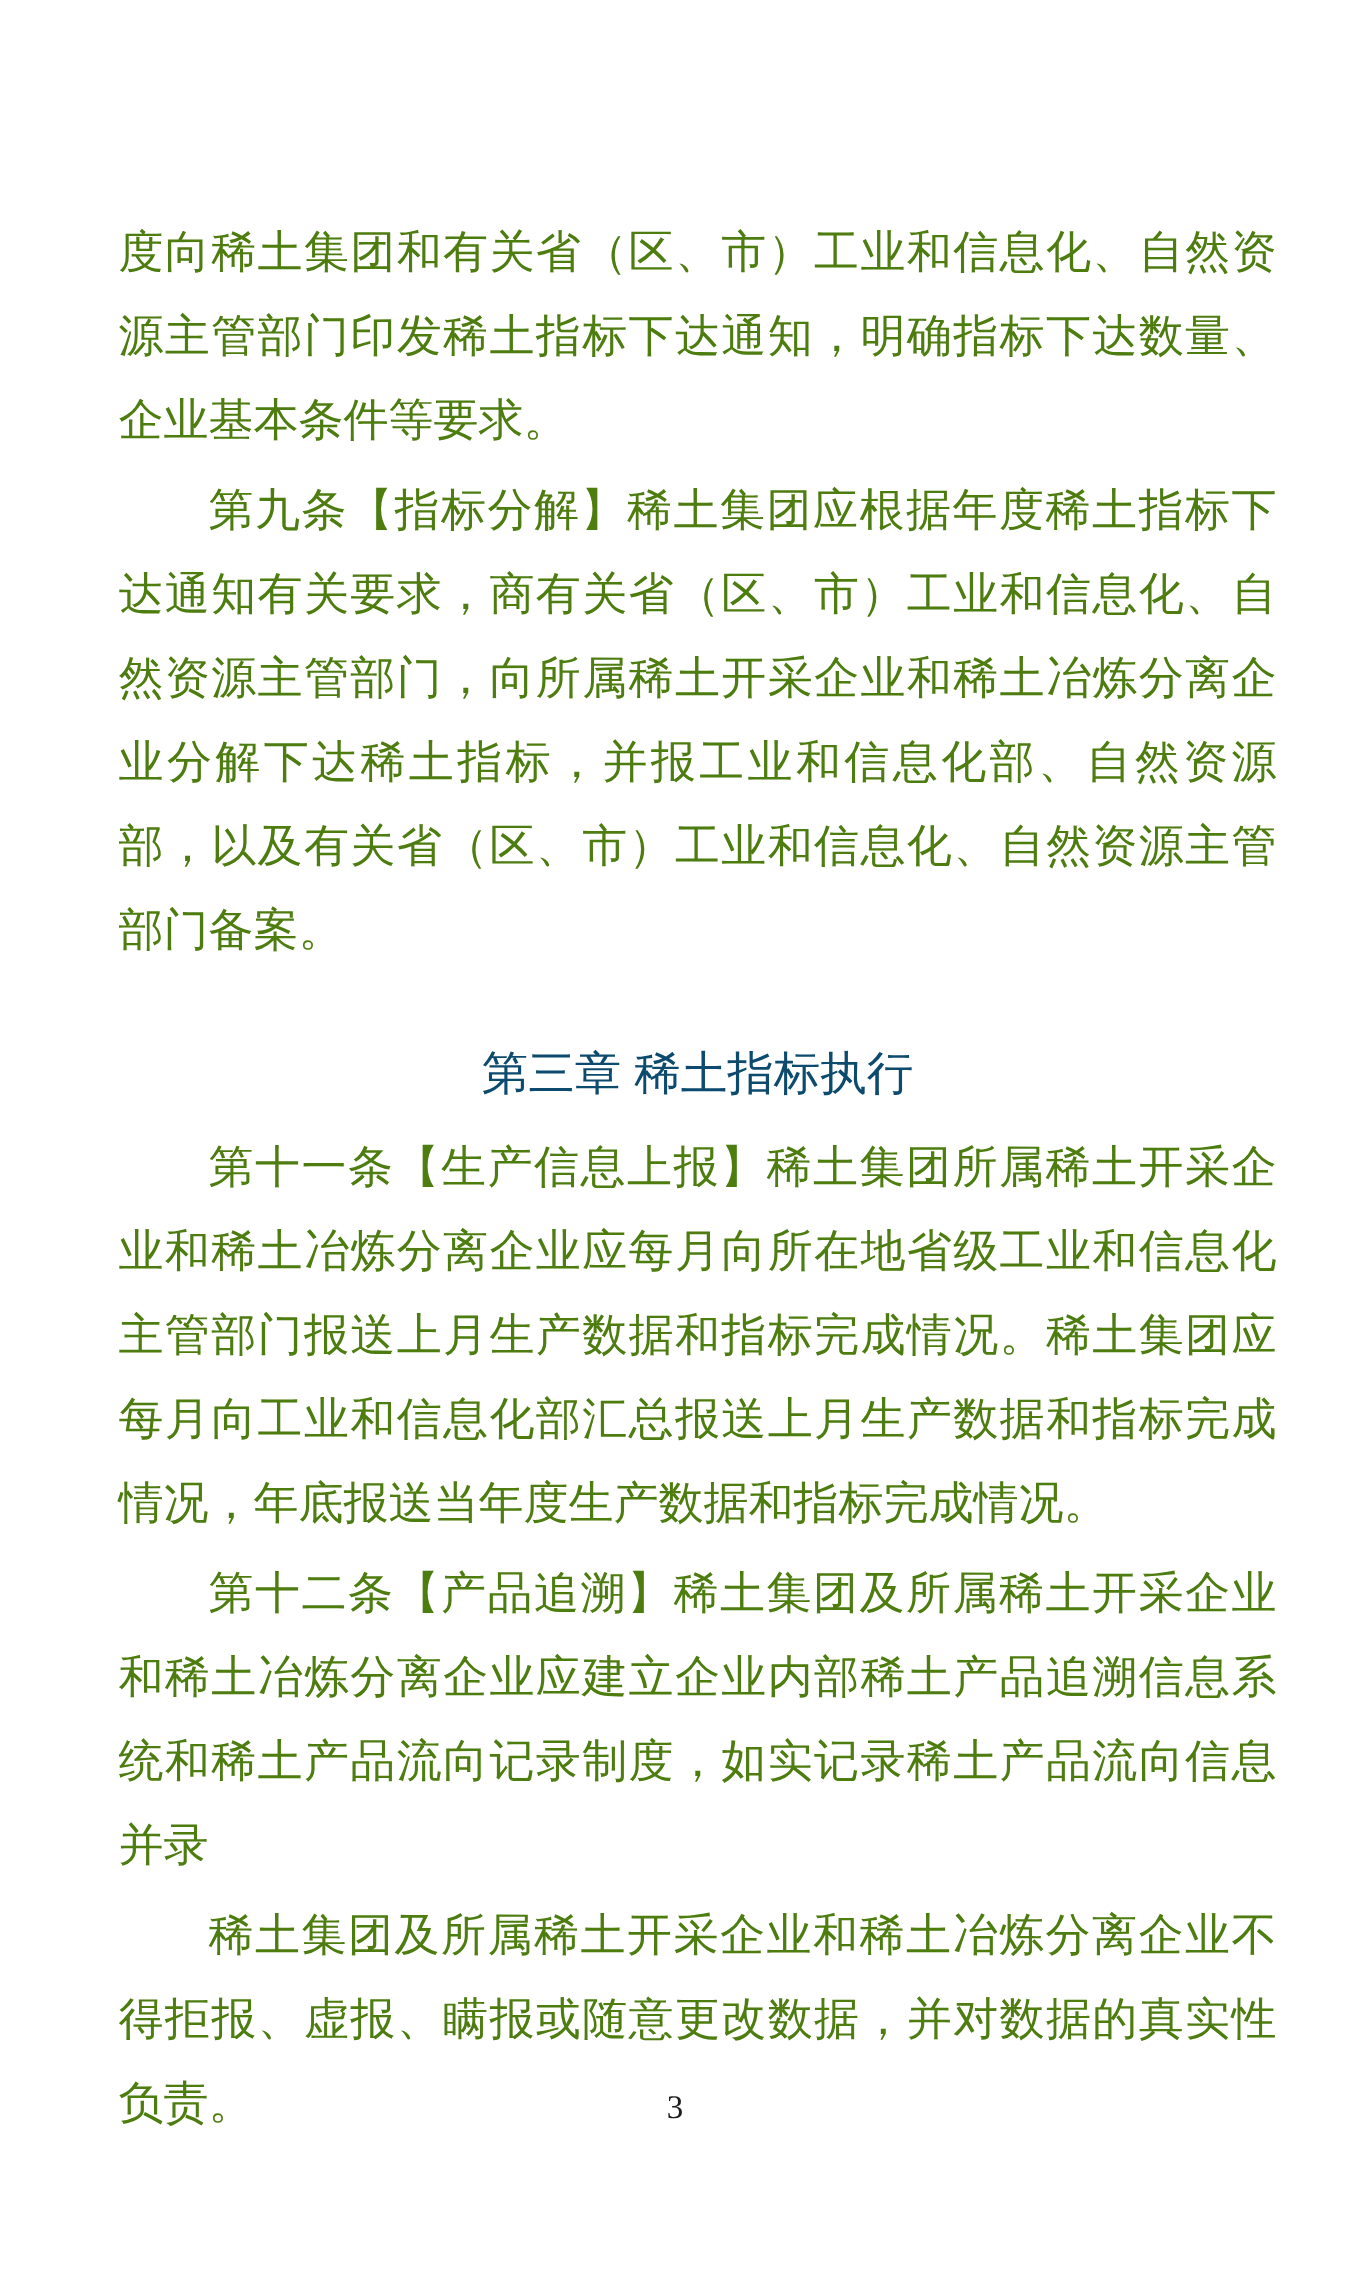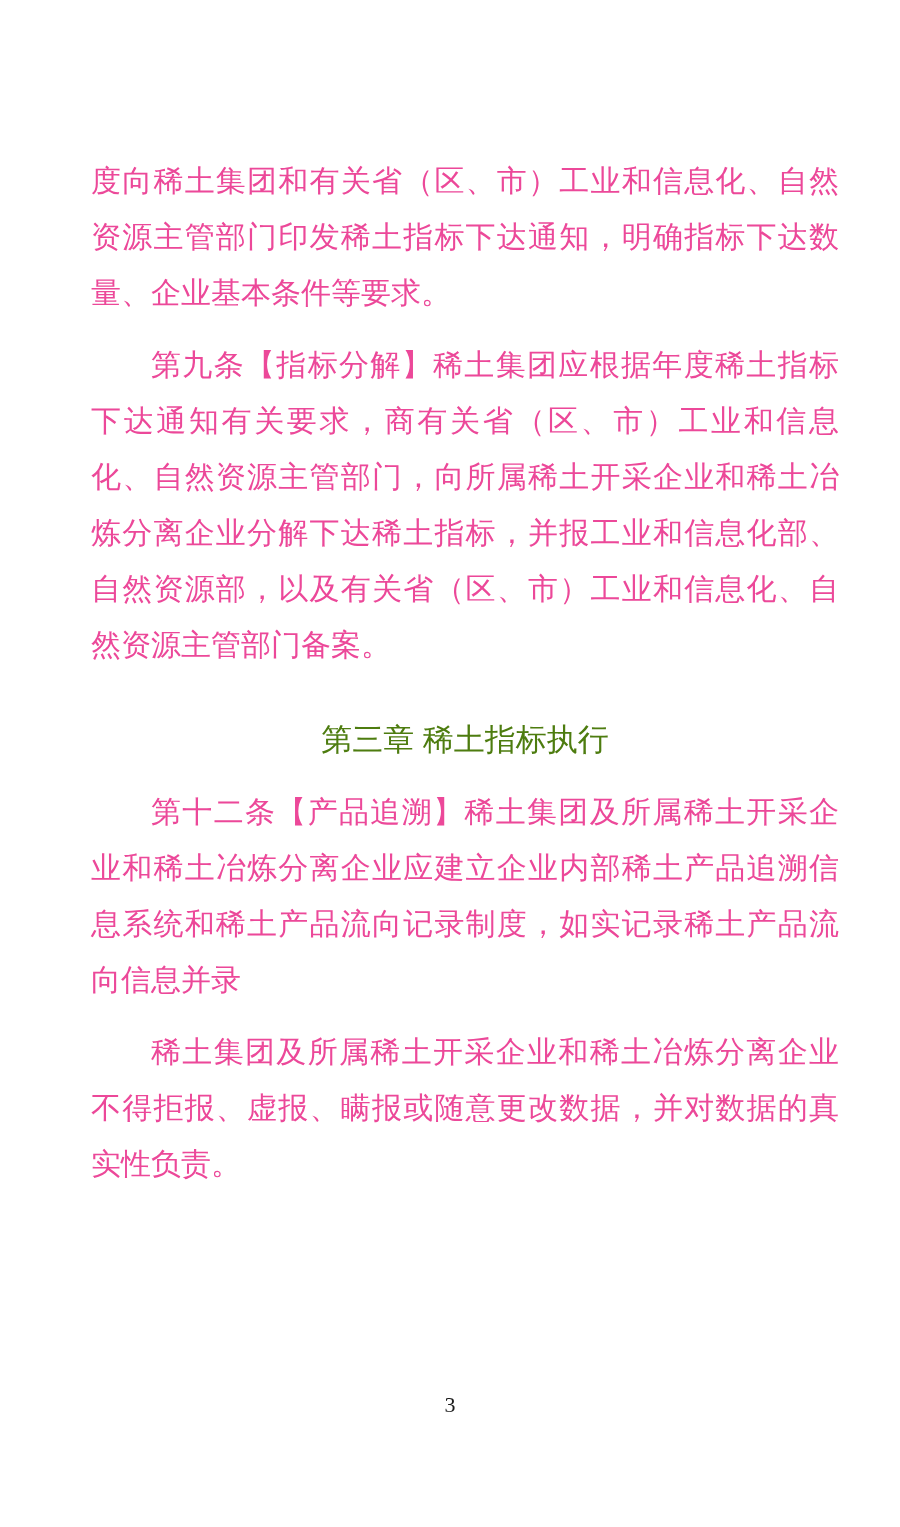--- a/index.html
+++ b/index.html
@@ -16,38 +16,38 @@
     font-family: "Liberation Serif", "DejaVu Serif", serif;
   }
   .doc-body {
     position: absolute;
     top: 137px;
     left: 75px;
     width: 780px;
     color: #1c1c1c;
   }
   p.para {
-    margin: 16px;
+    margin: 4px;
     font-size: 30px;
     line-height: 56px;
     text-align: justify;
     text-justify: inter-character;
-    color: #ec4899;
+    color: #4d7c0f;
     font-family: "Liberation Serif", "DejaVu Serif", serif;
   }
   p.para.indent {
     text-indent: 2em;
   }
   p.chapter-heading {
     margin: 39px 0 7px 0;
     font-size: 31px;
     line-height: 56px;
     text-align: center;
     font-weight: 700;
-    color: #4d7c0f;
+    color: #0c4a6e;
     font-family: "Liberation Sans", "DejaVu Sans", sans-serif;
   }
   .run-bold {
     font-weight: 400;
   }
   .run-regular {
     font-weight: 400;
   }
   .page-footer {
     position: absolute;
@@ -62,19 +62,20 @@
   }
 </style>
 </head>
 <body>
 
 <div class="page">
   <main class="doc-body" id="doc-body">
       <p class="para"><span class="run-regular">度向稀土集团和有关省（区、市）工业和信息化、自然资源主管部门印发稀土指标下达通知，明确指标下达数量、企业基本条件等要求。</span></p>
       <p class="para indent"><span class="run-bold">第九条</span><span class="run-regular">【指标分解】稀土集团应根据年度稀土指标下达通知有关要求，商有关省（区、市）工业和信息化、自然资源主管部门，向所属稀土开采企业和稀土冶炼分离企业分解下达稀土指标，并报工业和信息化部、自然资源部，以及有关省（区、市）工业和信息化、自然资源主管部门备案。</span></p>
       <p class="chapter-heading"><span class="run-bold">第三章 稀土指标执行</span></p>
+      <p class="para indent"><span class="run-bold">第十一条</span><span class="run-regular">【生产信息上报】稀土集团所属稀土开采企业和稀土冶炼分离企业应每月向所在地省级工业和信息化主管部门报送上月生产数据和指标完成情况。稀土集团应每月向工业和信息化部汇总报送上月生产数据和指标完成情况，年底报送当年度生产数据和指标完成情况。</span></p>
       <p class="para indent"><span class="run-bold">第十二条</span><span class="run-regular">【产品追溯】稀土集团及所属稀土开采企业和稀土冶炼分离企业应建立企业内部稀土产品追溯信息系统和稀土产品流向记录制度，如实记录稀土产品流向信息并录</span></p>
       <p class="para indent"><span class="run-regular">稀土集团及所属稀土开采企业和稀土冶炼分离企业不得拒报、虚报、瞒报或随意更改数据，并对数据的真实性负责。</span></p>
     </main>
   <footer class="page-footer">
     <span>3</span>
   </footer>
 </div>
 
 </body></html>

